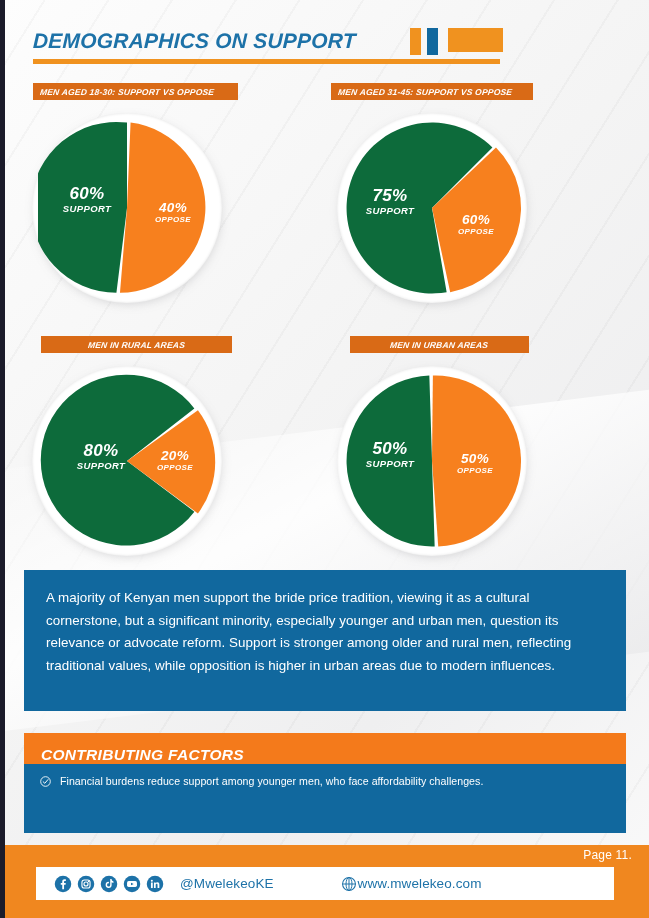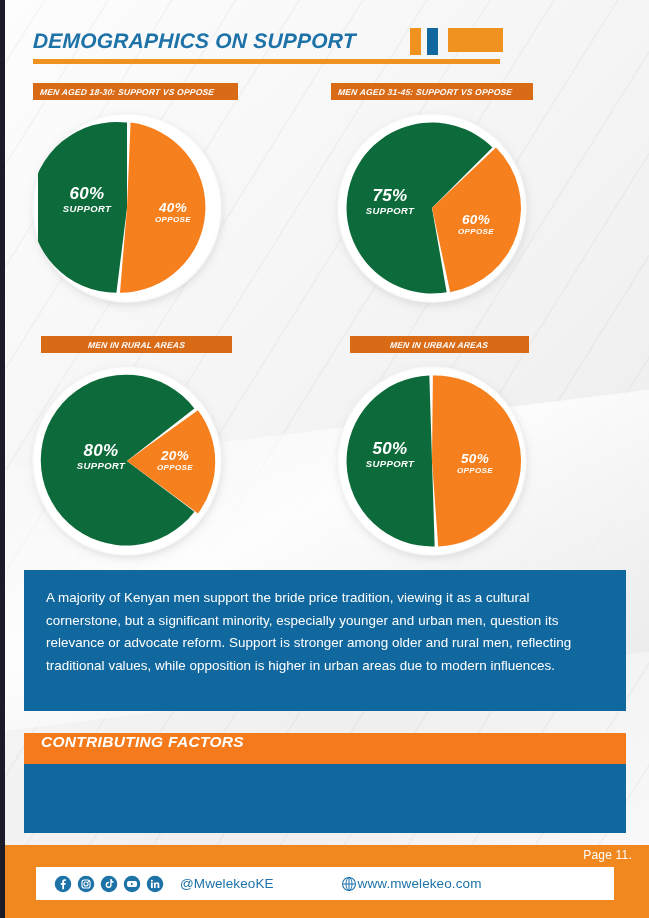--- a/index.html
+++ b/index.html
@@ -185,21 +185,21 @@
   .factors {
     position: absolute;
     left: 24px; top: 733px;
     width: 602px; height: 100px;
     z-index: 5;
   }
   .factors-head {
     width: 602px; height: 31px;
     background: #f47a1b;
     display: flex;
-    align-items: flex-start;
+    align-items: flex-end;
     padding-left: 17px;
   }
   .factors-head h2 {
     color: #ffffff;
     font-size: 15.5px;
     font-weight: bold;
     letter-spacing: 0.3px;
     font-style: italic;
   }
   .factors-body {
@@ -374,20 +374,27 @@
 
   <div class="summary">
     <p>A majority of Kenyan men support the bride price tradition, viewing it as a cultural cornerstone, but a significant minority, especially younger and urban men, question its relevance or advocate reform. Support is stronger among older and rural men, reflecting traditional values, while opposition is higher in urban areas due to modern influences.</p>
   </div>
 
   <div class="factors">
     <div class="factors-head">
       <h2>CONTRIBUTING FACTORS</h2>
     </div>
     <div class="factors-body">
+      <div class="factor-item">
+        <svg class="factor-bullet" viewBox="0 0 16 16">
+          <circle cx="8" cy="8" r="7" fill="none" stroke="#ffffff" stroke-width="1.3"></circle>
+          <path d="M4.6 8.4 L7 10.6 L11.6 5.2" fill="none" stroke="#ffffff" stroke-width="1.4" stroke-linecap="round" stroke-linejoin="round"></path>
+        </svg>
+        <div class="factor-text">Financial burdens reduce support among younger men, who face affordability challenges.</div>
+      </div>
     </div>
   </div>
 
   <div class="footer">
     <div class="page-num">Page 11.</div>
     <div class="footer-bar">
       <div class="social-group">
         <svg class="social-icon" viewBox="0 0 24 24">
           <circle cx="12" cy="12" r="11" fill="#1d72a8"></circle>
           <path d="M13.4 19v-6h2l.3-2.4h-2.3V9.1c0-.7.2-1.1 1.2-1.1h1.2V5.8c-.2 0-.9-.1-1.8-.1-1.8 0-3 1.1-3 3.1v1.8H9v2.4h2V19z" fill="#ffffff"></path>

